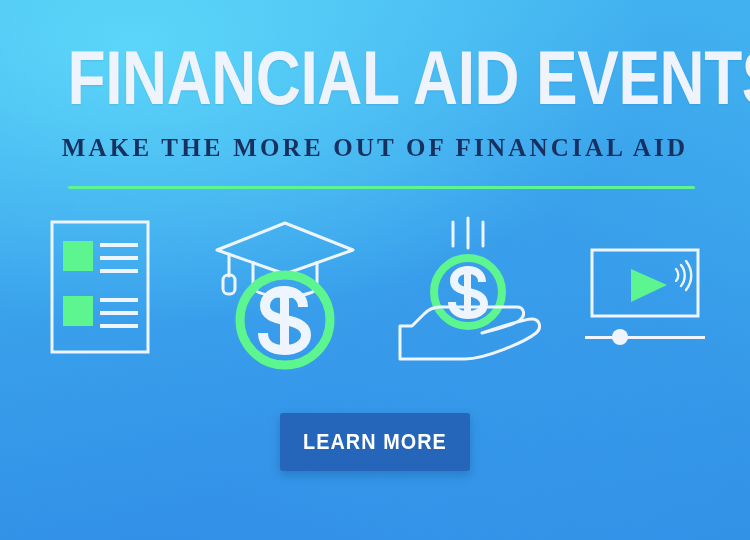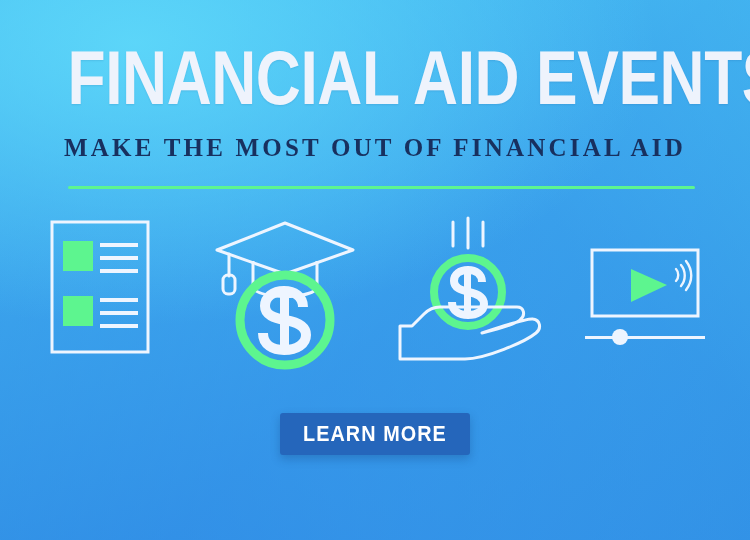--- a/index.html
+++ b/index.html
@@ -110,21 +110,21 @@
     height: 100%;
     overflow: visible;
   }
 
   
   .cta {
     position: absolute;
     left: 280px;
     top: 413px;
     width: 190px;
-    height: 42px;
+    height: 58px;
     background: #2566bb;
     border: none;
     border-radius: 3px;
     box-shadow: 0 4px 10px rgba(16,54,110,0.28);
     cursor: pointer;
     padding: 0;
     display: flex;
     align-items: center;
     justify-content: center;
   }
@@ -144,21 +144,21 @@
 <div class="banner">
 
   <div class="bg-base"></div>
   <div class="bg-overlay"></div>
   <div class="bg-glow"></div>
 
   <div class="content">
 
     <div class="title">FINANCIAL AID EVENTS</div>
 
-    <div class="subtitle">MAKE THE MOST OUT OF FINANCIAL AID</div>
+    <div class="subtitle">MAKE THE MORE OUT OF FINANCIAL AID</div>
 
     <div class="divider"></div>
 
     <div class="icons">
 
       <div class="icon-slot icon-doc">
         <svg viewBox="0 0 160 160" xmlns="http://www.w3.org/2000/svg">
           <rect x="22" y="8" width="96" height="130" fill="none" stroke="#eef5ff" stroke-width="3"></rect>
           <rect x="33" y="27" width="30" height="30" fill="#5df58f"></rect>
           <rect x="33" y="82" width="30" height="30" fill="#5df58f"></rect>

